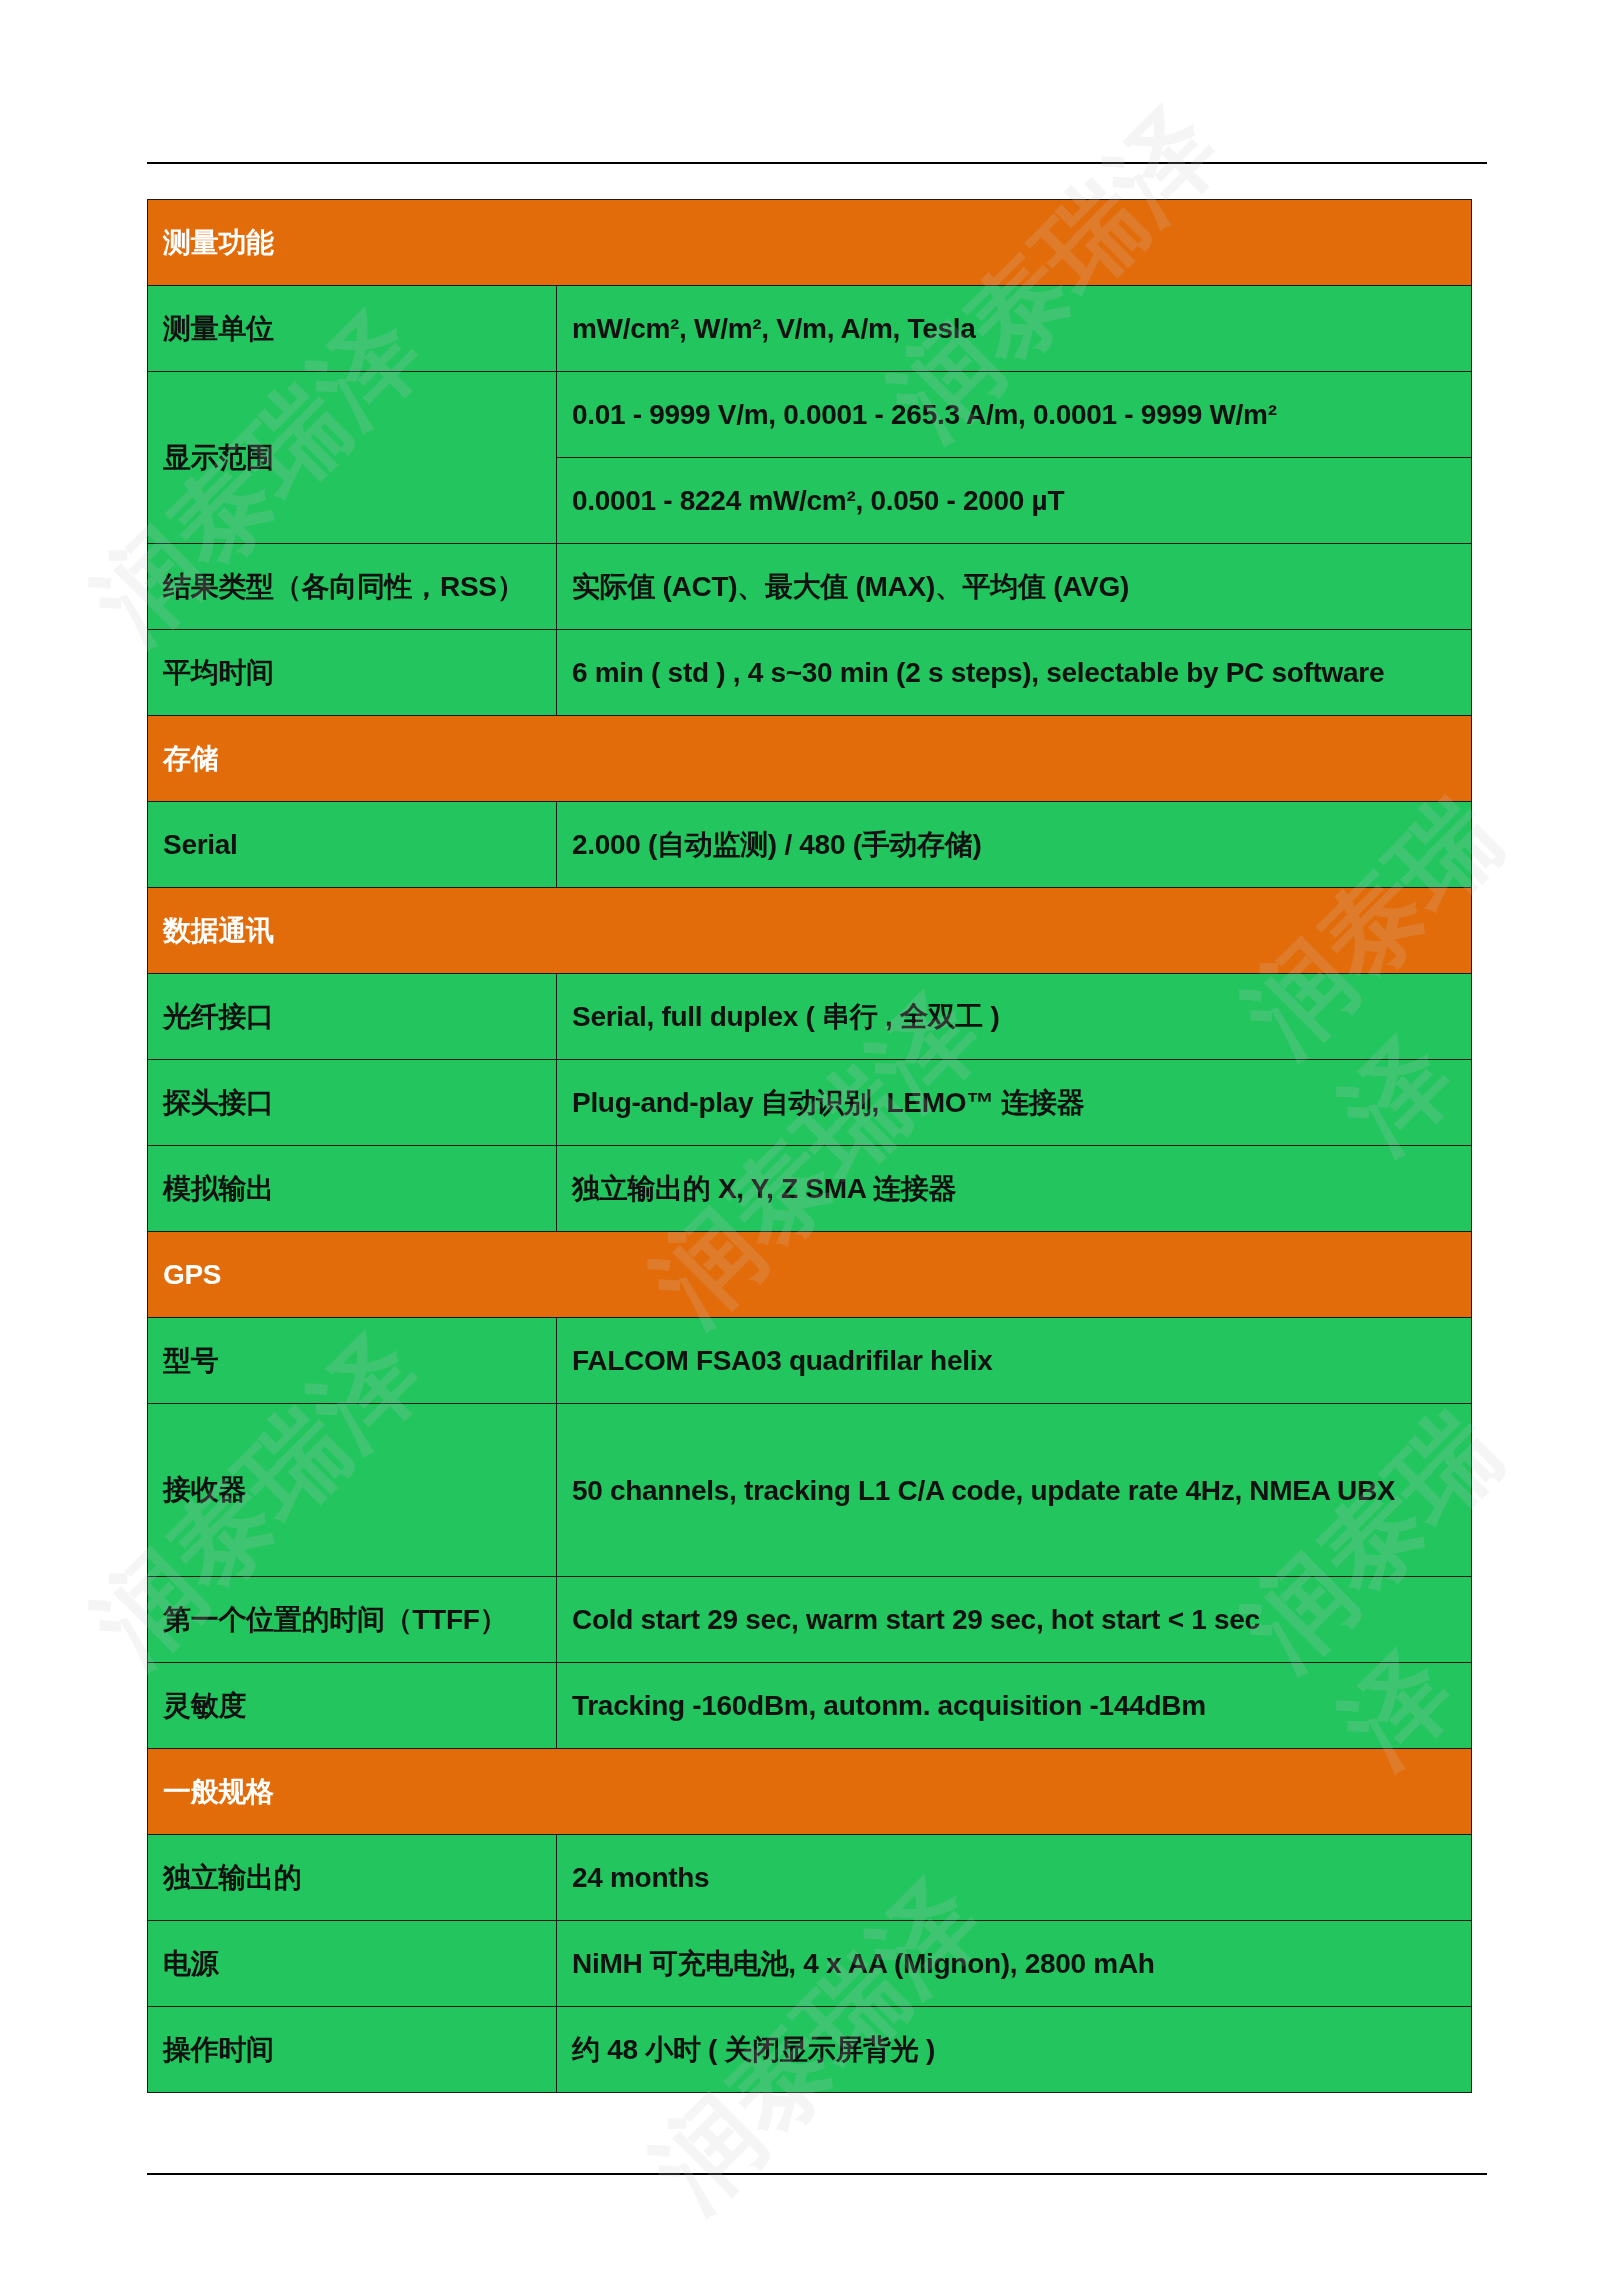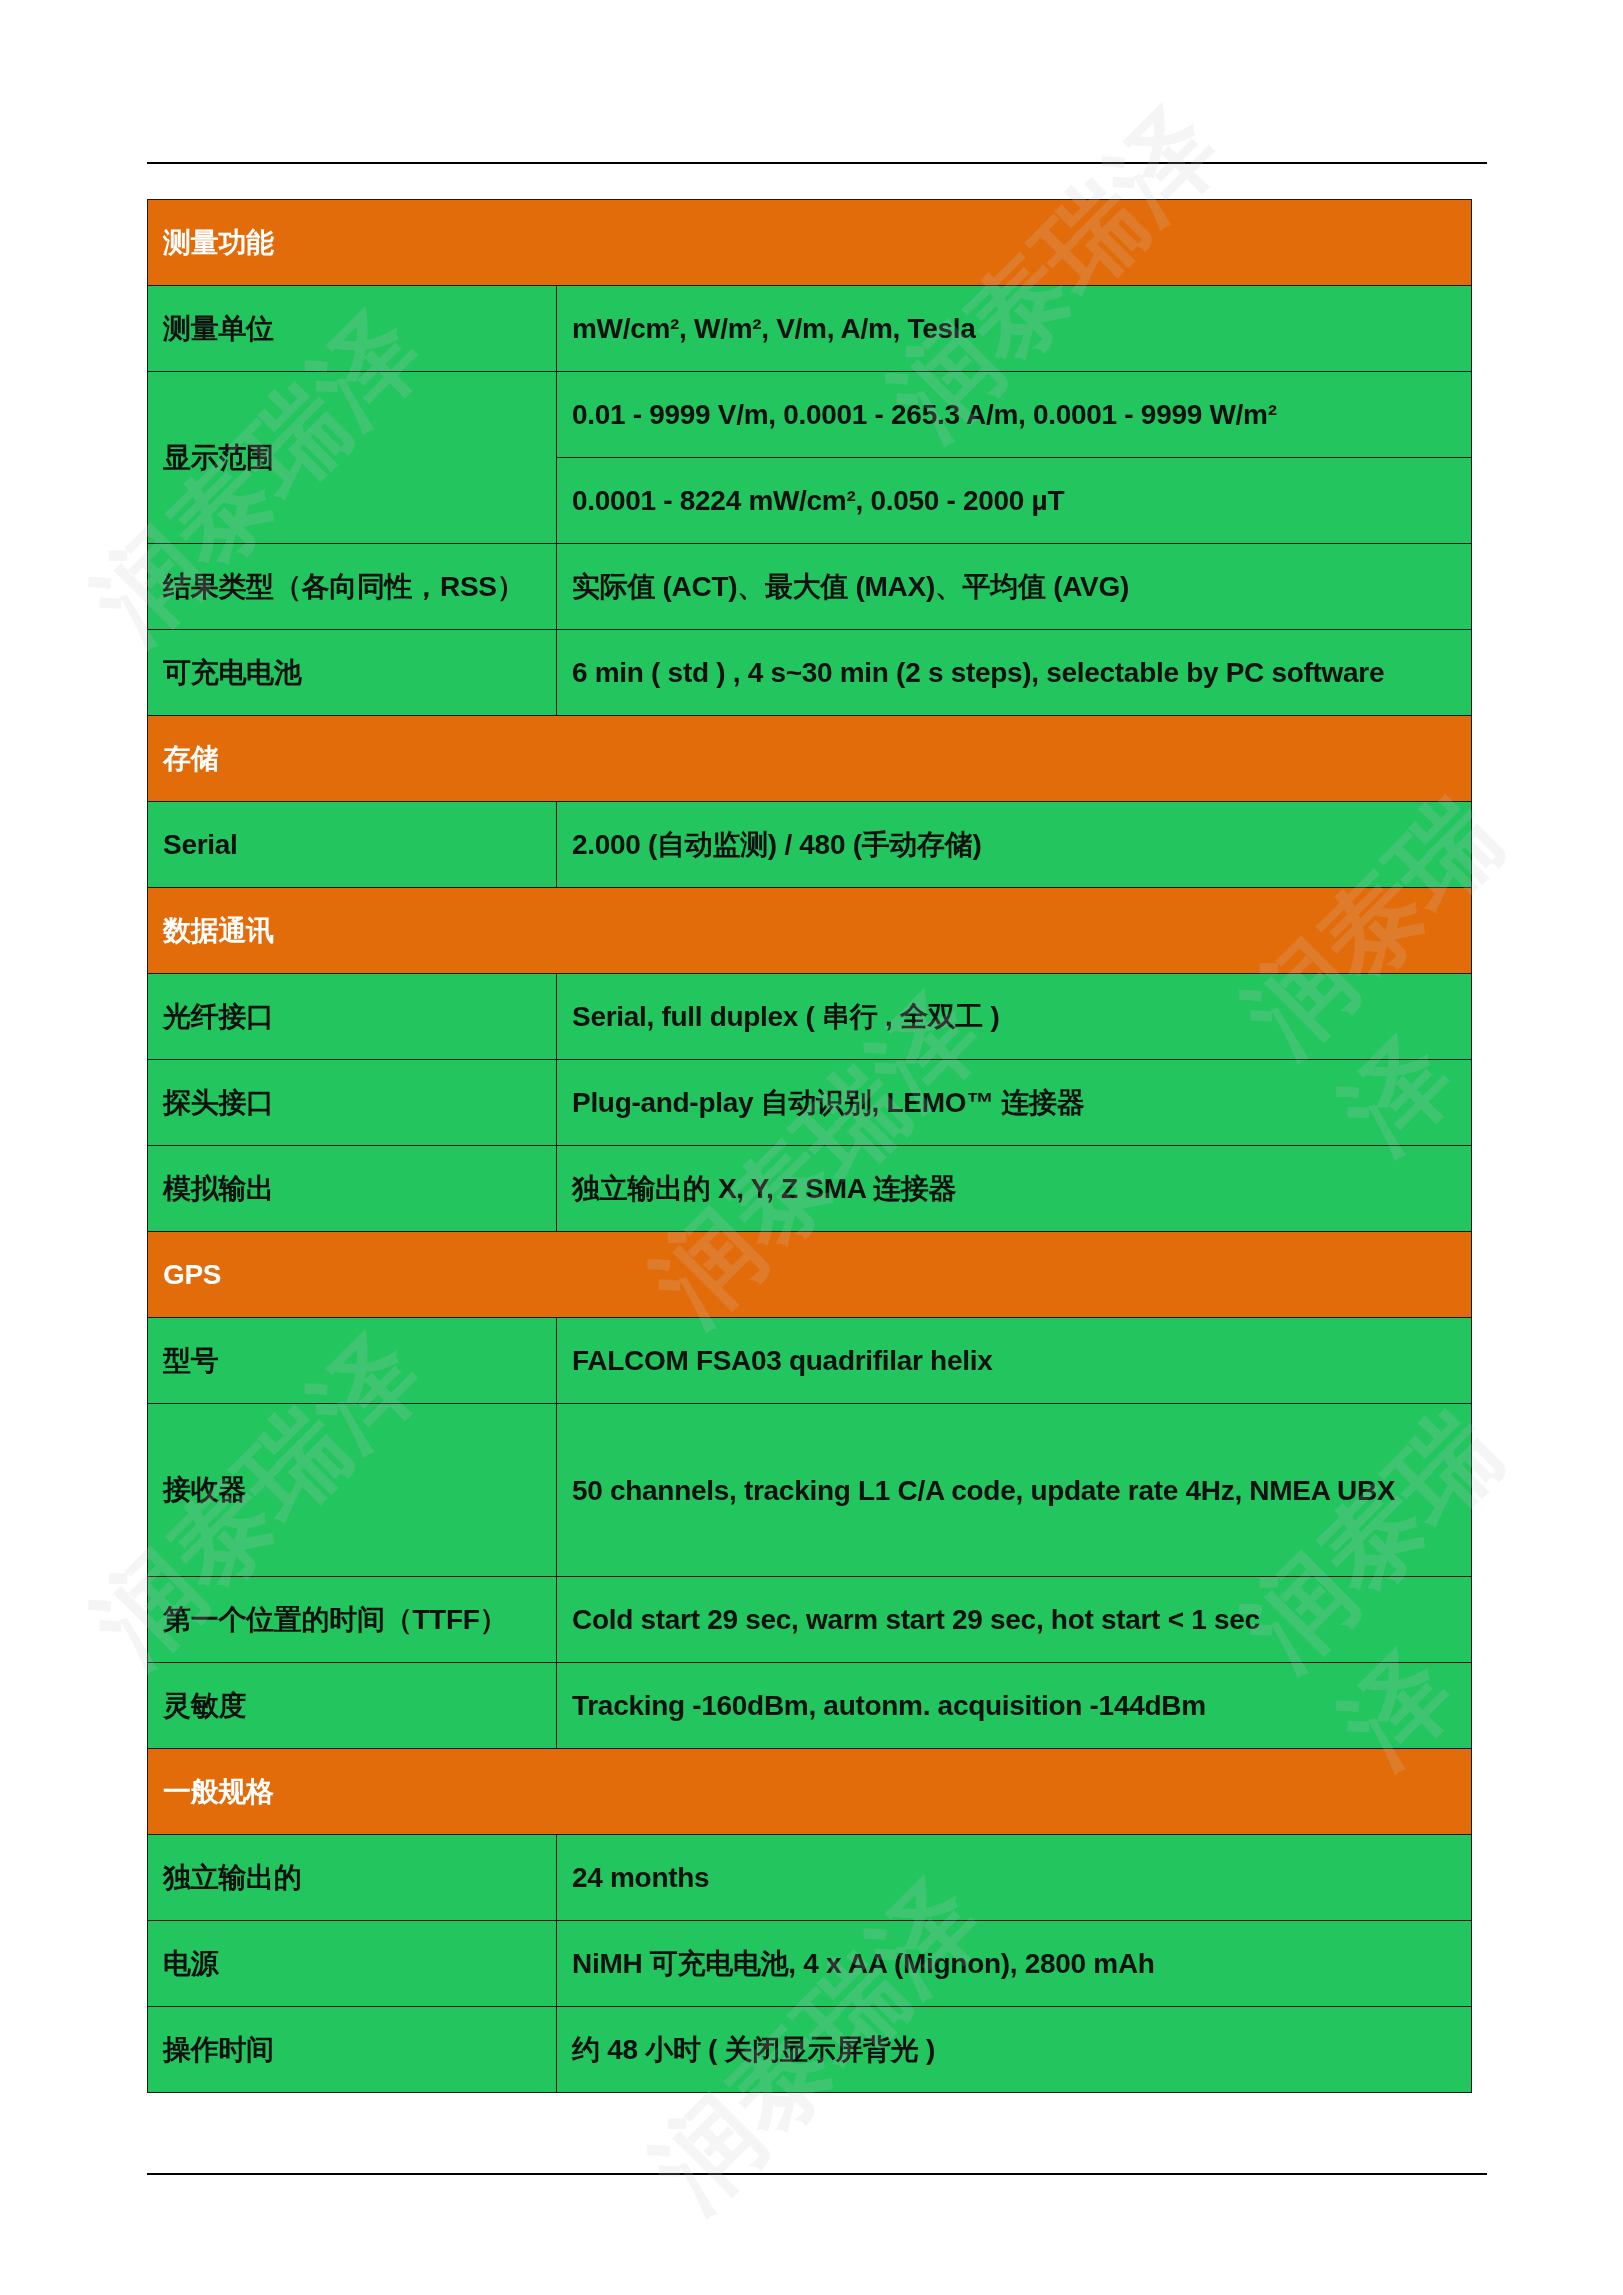--- a/index.html
+++ b/index.html
@@ -43,21 +43,21 @@
       <td>0.01 - 9999 V/m, 0.0001 - 265.3 A/m, 0.0001 - 9999 W/m²</td>
     </tr>
     <tr>
       <td>0.0001 - 8224 mW/cm², 0.050 - 2000  µT</td>
     </tr>
     <tr>
       <td>结果类型（各向同性，RSS）</td>
       <td>实际值 (ACT)、最大值 (MAX)、平均值 (AVG)</td>
     </tr>
     <tr>
-      <td>可充电电池</td>
+      <td>平均时间</td>
       <td>6 min ( std ) , 4 s~30 min (2 s steps), selectable by PC software</td>
     </tr>
 
     <tr class="section">
       <td colspan="2">存储</td>
     </tr>
     <tr>
       <td>Serial</td>
       <td>2.000 (自动监测) / 480 (手动存储)</td>
     </tr>

